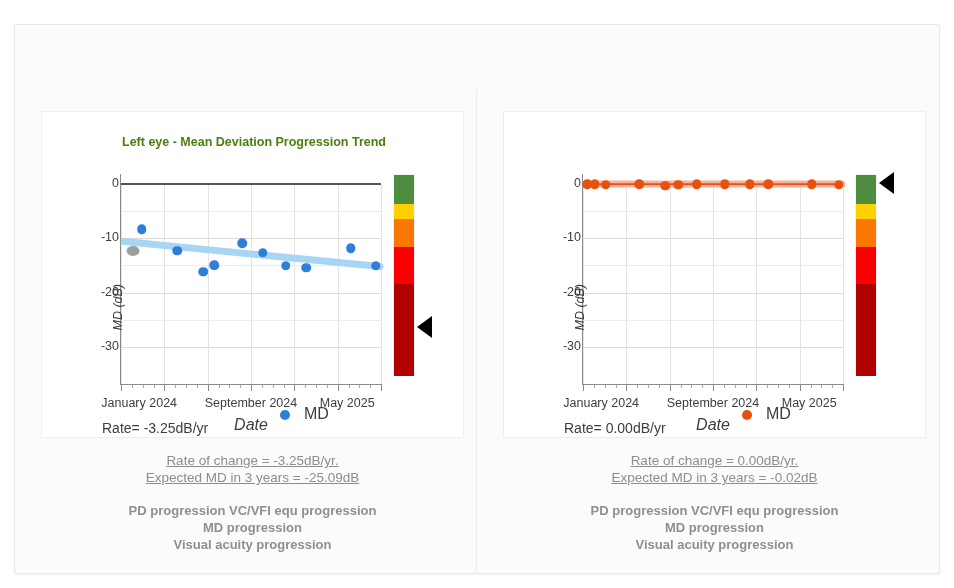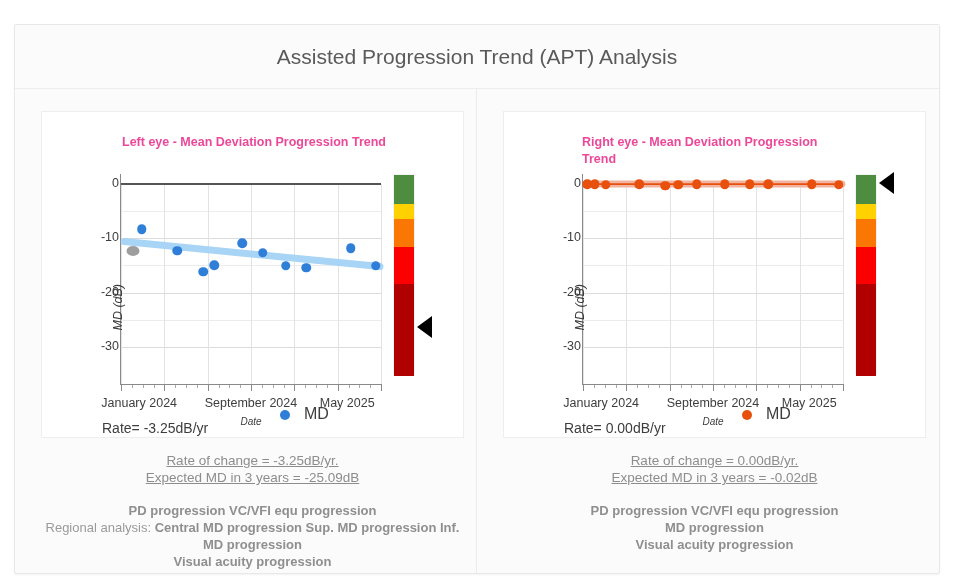--- a/index.html
+++ b/index.html
@@ -73,21 +73,21 @@
     box-sizing: border-box;
   }
 
   .chart-title {
     position: absolute;
     left: 42px;
     top: 22px;
     width: 340px;
     font-size: 12.5px;
     font-weight: bold;
-    color: #ec4899;
+    color: #4d7c0f;
     line-height: 17px;
     text-align: center;
   }
   .chart-title.two-line { text-align: left; left: 78px; width: 260px; }
 
   
   .plot {
     position: absolute;
     left: 79px;   
     top: 72px;    
@@ -162,21 +162,21 @@
     font-style: italic;
     color: #3d3d3d;
     transform: translate(-100%, -50%) rotate(-90deg);
     transform-origin: 100% 50%;
     white-space: nowrap;
   }
   .x-axis-title {
     position: absolute;
     left: 130px;
     top: 232px;
-    font-size: 10px;
+    font-size: 16px;
     font-style: italic;
     color: #3d3d3d;
     transform: translateX(-50%);
     white-space: nowrap;
     text-align: center;
   }
 
   .dot {
     position: absolute;
     border-radius: 50%;
@@ -263,21 +263,20 @@
   }
   .regional b { font-weight: bold; color: #8f8f8f; }
   .regional .line { display: block; }
 </style>
 </head>
 <body>
 
 <div id="root">
   <div class="outer-card">
 
-    <div class="page-title">Assisted Progression Trend (APT) Analysis</div>
 
     <div class="panels">
 
       <div class="panel panel-left">
         <div class="chart-card">
           <div class="chart-title">Left eye - Mean Deviation Progression Trend</div>
           <div class="plot" id="plot-0">
               <div class="gridline-h" style="top: 0px;"></div>
               <div class="ytick-label" style="top: 0px;">0</div>
               <div class="gridline-h" style="top: 54.3px;"></div>
@@ -359,30 +358,27 @@
         <div class="cb-arrow" style="top: 215.088px; left: 375px;"></div>
           </div>
 
         <div class="summary">
           <span class="line">Rate of change = -3.25dB/yr.</span>
           <span class="line">Expected MD in 3 years = -25.09dB</span>
         </div>
 
         <div class="regional">
           <span class="line"><b>PD progression   VC/VFI equ progression</b></span>
-          <span class="line"><span>Regional analysis:</span>
-            <b>Central MD progression Sup. MD progression Inf.</b></span>
           <span class="line"><b>MD progression</b></span>
           <span class="line"><b>Visual acuity progression</b></span>
         </div>
       </div>
 
       <div class="panel panel-right">
         <div class="chart-card">
-          <div class="chart-title two-line">Right eye - Mean Deviation Progression Trend</div>
           <div class="plot" id="plot-1">
               <div class="gridline-h" style="top: 0px;"></div>
               <div class="ytick-label" style="top: 0px;">0</div>
               <div class="gridline-h" style="top: 54.3px;"></div>
               <div class="ytick-label" style="top: 54.3px;">-10</div>
               <div class="gridline-h" style="top: 108.6px;"></div>
               <div class="ytick-label" style="top: 108.6px;">-20</div>
               <div class="gridline-h" style="top: 162.9px;"></div>
               <div class="ytick-label" style="top: 162.9px;">-30</div>
               <div class="gridline-h" style="top: 27.15px; background: rgb(236, 236, 236);"></div>

